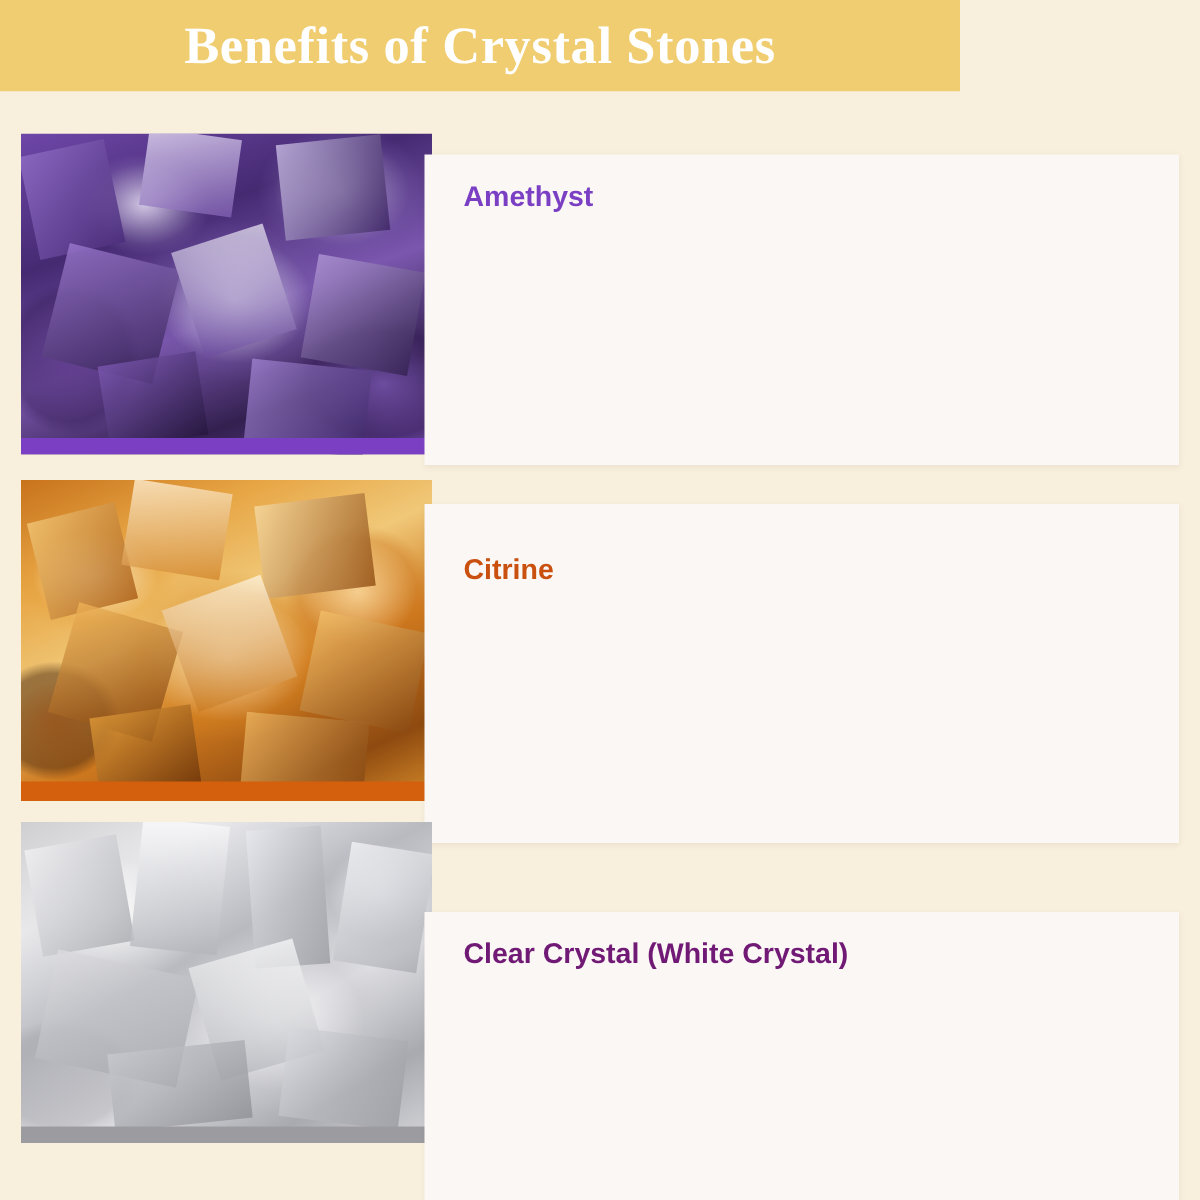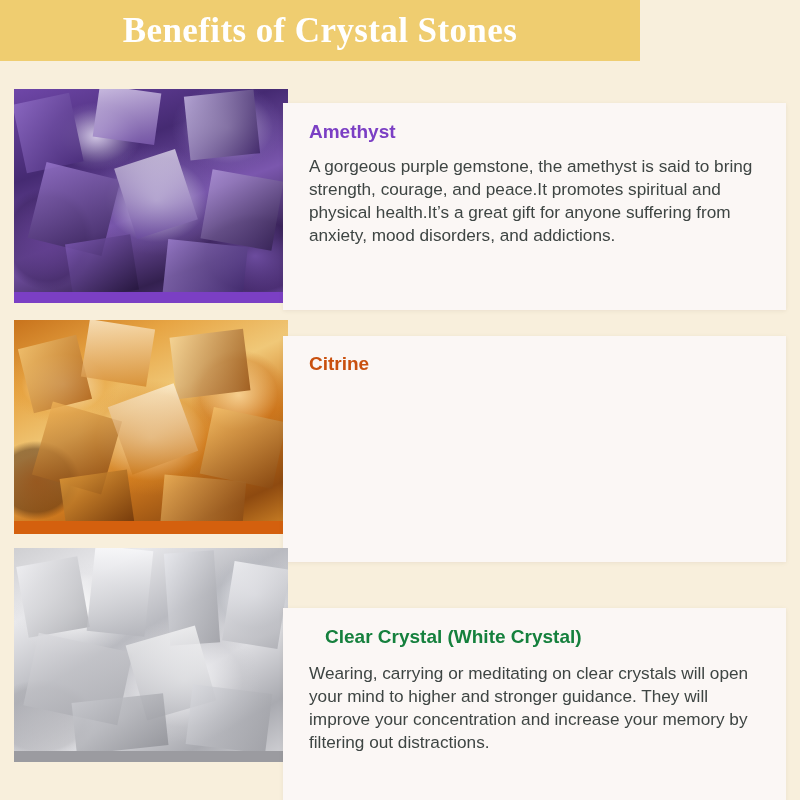--- a/index.html
+++ b/index.html
@@ -148,60 +148,58 @@
         <div class="facet" style="left:40%;top:32%;width:64px;height:74px;background:linear-gradient(200deg,#f2f0f8,#6a4a9e);transform:rotate(-18deg);opacity:.7;"></div>
         <div class="facet" style="left:70%;top:40%;width:72px;height:70px;background:linear-gradient(135deg,#b39ada,#32204f);transform:rotate(10deg);opacity:.78;"></div>
         <div class="facet" style="left:20%;top:70%;width:66px;height:56px;background:linear-gradient(150deg,#7c58b2,#25163d);transform:rotate(-9deg);opacity:.8;"></div>
         <div class="facet" style="left:55%;top:72%;width:80px;height:58px;background:linear-gradient(120deg,#a386d4,#3c2668);transform:rotate(6deg);opacity:.75;"></div>
       </div>
       <div class="photo-bar" style="height:11px;background:#7b3fc4;"></div>
     </div>
 
     <div class="card" style="left:283px;top:14px;width:503px;height:207px;padding:16px 22px 14px 26px;">
       <div class="card-title" style="color:#7b3fc4;margin:3px 0 12px 0;">Amethyst</div>
-      <div class="card-body">A gorgeous purple gemstone, the amethyst is said to bring strength, courage, and peace.It promotes spiritual and physical health.It’s a great gift for anyone suffering from anxiety, mood disorders, and addictions.</div>
     </div>
   </div>
 
   <div class="section" style="top:259px;height:224px;">
 
     <div class="photo" style="top:0px;width:274px;height:214px;">
       <div class="photo-canvas citrine-bg">
         <div class="facet" style="left:4%;top:10%;width:60px;height:66px;background:linear-gradient(135deg,#f3c878,#a85a12);transform:rotate(-14deg);opacity:.8;"></div>
         <div class="facet" style="left:26%;top:2%;width:66px;height:58px;background:linear-gradient(165deg,#fff3d8,#d2862a);transform:rotate(9deg);opacity:.78;"></div>
         <div class="facet" style="left:58%;top:6%;width:74px;height:62px;background:linear-gradient(120deg,#f7dca4,#8f4a0d);transform:rotate(-7deg);opacity:.8;"></div>
         <div class="facet" style="left:10%;top:42%;width:72px;height:76px;background:linear-gradient(145deg,#f0b357,#7d3d0a);transform:rotate(16deg);opacity:.8;"></div>
         <div class="facet" style="left:38%;top:34%;width:70px;height:72px;background:linear-gradient(205deg,#fff8e8,#c97b20);transform:rotate(-20deg);opacity:.72;"></div>
         <div class="facet" style="left:70%;top:44%;width:74px;height:68px;background:linear-gradient(135deg,#f4c06a,#8a4a12);transform:rotate(12deg);opacity:.78;"></div>
         <div class="facet" style="left:18%;top:72%;width:68px;height:54px;background:linear-gradient(150deg,#e09a38,#6a3208);transform:rotate(-8deg);opacity:.8;"></div>
         <div class="facet" style="left:54%;top:74%;width:82px;height:56px;background:linear-gradient(120deg,#edb763,#7f3f0c);transform:rotate(5deg);opacity:.75;"></div>
       </div>
       <div class="photo-bar" style="height:13px;background:#d4600e;"></div>
     </div>
 
     <div class="card" style="left:283px;top:16px;width:503px;height:226px;padding:16px 22px 14px 26px;">
-      <div class="card-title" style="color:#c9500e;margin:2px 0 12px 0;">Citrine</div>
+      <div class="card-title" style="color:#c9500e;margin:19px 0 12px 0;">Citrine</div>
     </div>
   </div>
 
   <div class="section" style="top:487px;height:224px;">
 
     <div class="photo" style="top:0px;width:274px;height:214px;">
       <div class="photo-canvas clear-bg">
         <div class="facet" style="left:3%;top:6%;width:62px;height:72px;background:linear-gradient(135deg,#f2f2f5,#a8a9ae);transform:rotate(-10deg);opacity:.8;"></div>
         <div class="facet" style="left:28%;top:0%;width:58px;height:86px;background:linear-gradient(170deg,#fdfdff,#b4b5bb);transform:rotate(6deg);opacity:.82;"></div>
         <div class="facet" style="left:56%;top:2%;width:50px;height:92px;background:linear-gradient(120deg,#e8e9ee,#9a9ba1);transform:rotate(-4deg);opacity:.8;"></div>
         <div class="facet" style="left:78%;top:8%;width:56px;height:80px;background:linear-gradient(140deg,#f6f6f9,#aaabb1);transform:rotate(9deg);opacity:.78;"></div>
         <div class="facet" style="left:6%;top:44%;width:96px;height:74px;background:linear-gradient(145deg,#dcdce0,#9fa0a6);transform:rotate(12deg);opacity:.78;"></div>
         <div class="facet" style="left:44%;top:40%;width:72px;height:78px;background:linear-gradient(200deg,#ffffff,#b0b1b7);transform:rotate(-16deg);opacity:.7;"></div>
         <div class="facet" style="left:22%;top:70%;width:92px;height:52px;background:linear-gradient(150deg,#c9cacf,#8f9096);transform:rotate(-6deg);opacity:.8;"></div>
         <div class="facet" style="left:64%;top:66%;width:80px;height:60px;background:linear-gradient(120deg,#d8d9de,#97989e);transform:rotate(7deg);opacity:.75;"></div>
       </div>
       <div class="photo-bar" style="height:11px;background:#9b9ba0;"></div>
     </div>
 
     <div class="card" style="left:283px;top:60px;width:503px;height:222px;padding:16px 22px 14px 26px;">
-      <div class="card-title" style="color:#15803d;margin:3px 0 14px 16px;">Clear Crystal  (White Crystal)</div>
-      <div class="card-body">Wearing, carrying or meditating on clear crystals will open your mind to higher and stronger guidance. They will improve your concentration and increase your memory by filtering out distractions.</div>
+      <div class="card-title" style="color:#701a75;margin:3px 0 14px 0;">Clear Crystal  (White Crystal)</div>
     </div>
   </div>
 
 </div>
 
 </body></html>

